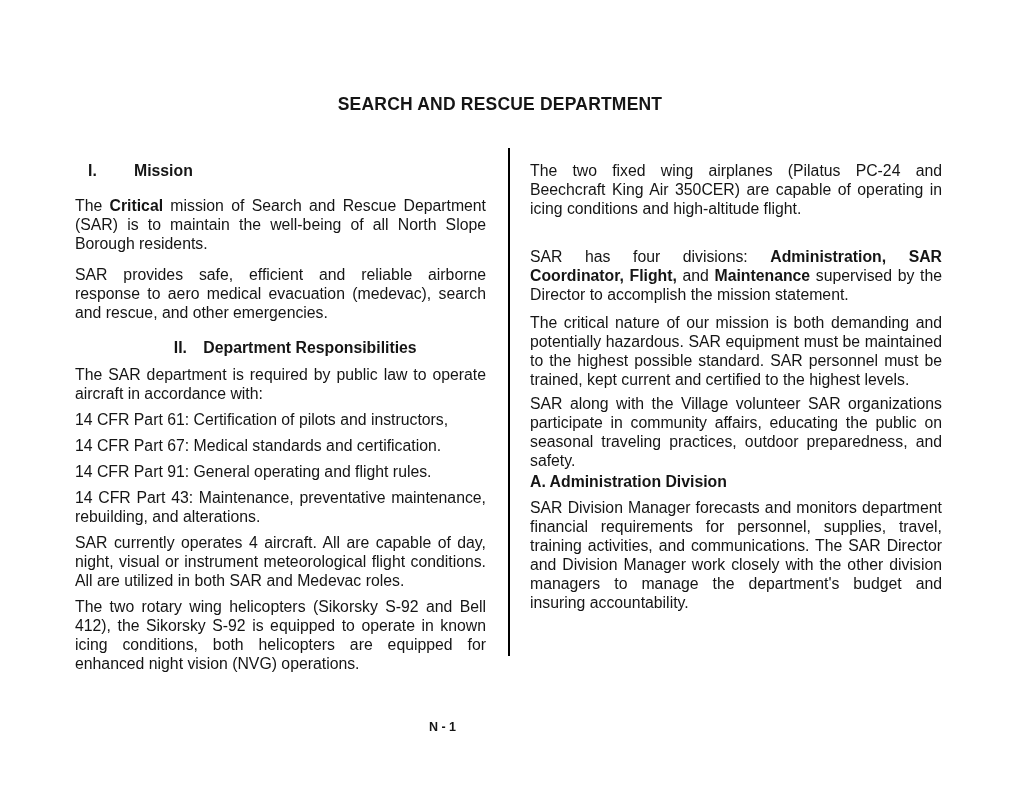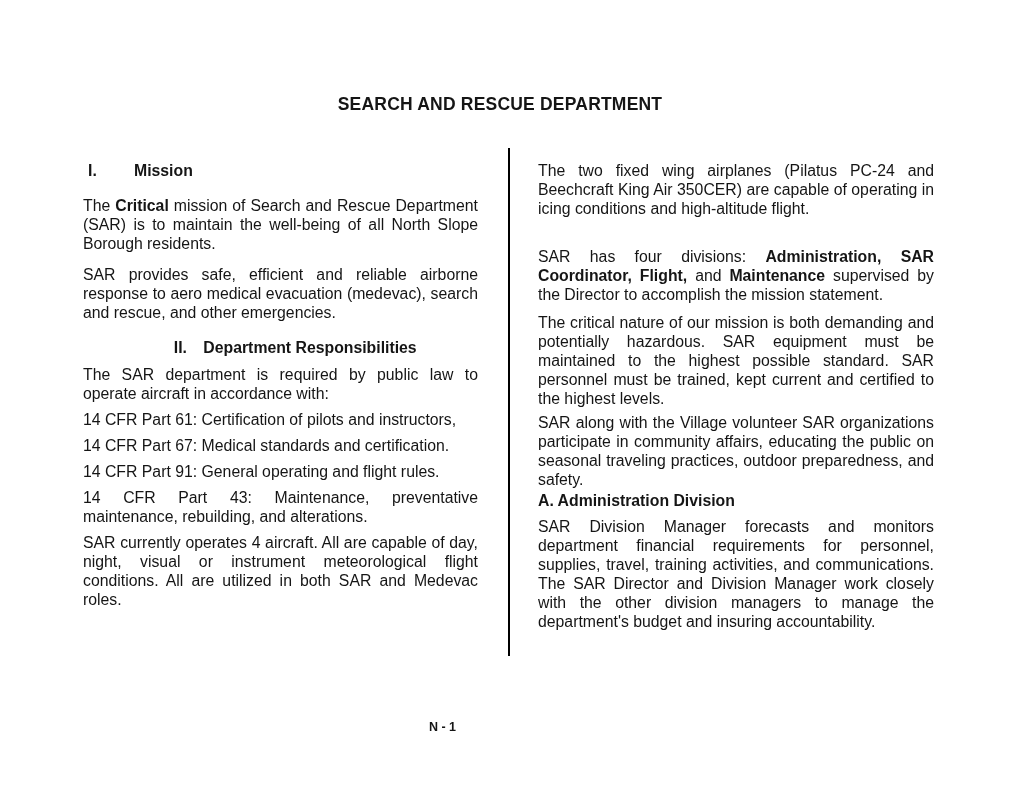--- a/index.html
+++ b/index.html
@@ -15,21 +15,21 @@
     position:absolute;top:94px;left:0;width:1000px;
     text-align:center;font-weight:700;font-size:17.5px;
     letter-spacing:.2px;margin:0;
   }
   .columns{
     position:absolute;top:161px;left:75px;
     display:flex;align-items:flex-start;
   }
   .col{width:411px;font-size:15.8px;line-height:19px;}
   .col-right{width:412px;margin-left:44px;}
-  .col p{margin:0 8px 7px;text-align:justify;text-justify:inter-word;}
+  .col p{margin:0 0 7px;text-align:justify;text-justify:inter-word;}
   .col p.last{margin-bottom:0;}
   .sec{font-weight:700;padding-left:13px;margin:0 0 16px;}
   .sec .num{display:inline-block;width:46px;}
   .sec2{margin:16px 0 8px;text-align:center;}
   .sec-a{font-weight:700;margin:0 0 6px;text-align:left;}
   .mb12{margin-bottom:12px !important;}
   .mb14{margin-bottom:14px !important;}
   .mb29{margin-bottom:29px !important;}
   .mb9{margin-bottom:9px !important;}
   .mb6{margin-bottom:6px !important;}
@@ -67,20 +67,21 @@
     <div class="sec sec2">
       <span class="num">II.</span><span>Department Responsibilities</span>
     </div>
 
     <p>The SAR department is required by public law to operate aircraft in accordance with:</p>
     <p>14 CFR Part 61: Certification of pilots and instructors,</p>
     <p>14 CFR Part 67: Medical standards and certification.</p>
     <p>14 CFR Part 91: General operating and flight rules.</p>
     <p>14 CFR Part 43: Maintenance, preventative maintenance, rebuilding, and alterations.</p>
     <p>SAR currently operates 4 aircraft. All are capable of day, night, visual or instrument meteorological flight conditions. All are utilized in both SAR and Medevac roles.</p>
+    <p class="last">The two rotary wing helicopters (Sikorsky S-92 and Bell 412), the Sikorsky S-92 is equipped to operate in known icing conditions, both helicopters are equipped for enhanced night vision (NVG) operations.</p>
 
   </div>
 
   <div class="col col-right">
 
     <p class="mb29">The two fixed wing airplanes (Pilatus PC-24 and Beechcraft King Air 350CER) are capable of operating in icing conditions and high-altitude flight.</p>
 
     <p class="mb9"><span>SAR has four divisions: </span><b>Administration, </b><b>SAR Coordinator, </b><b>Flight,</b><span> and </span><b>Maintenance</b><span> supervised by the Director to accomplish the mission statement.</span></p>
 
     <p class="mb5">The critical nature of our mission is both demanding and potentially hazardous. SAR equipment must be maintained to the highest possible standard. SAR personnel must be trained, kept current and certified to the highest levels.</p>

